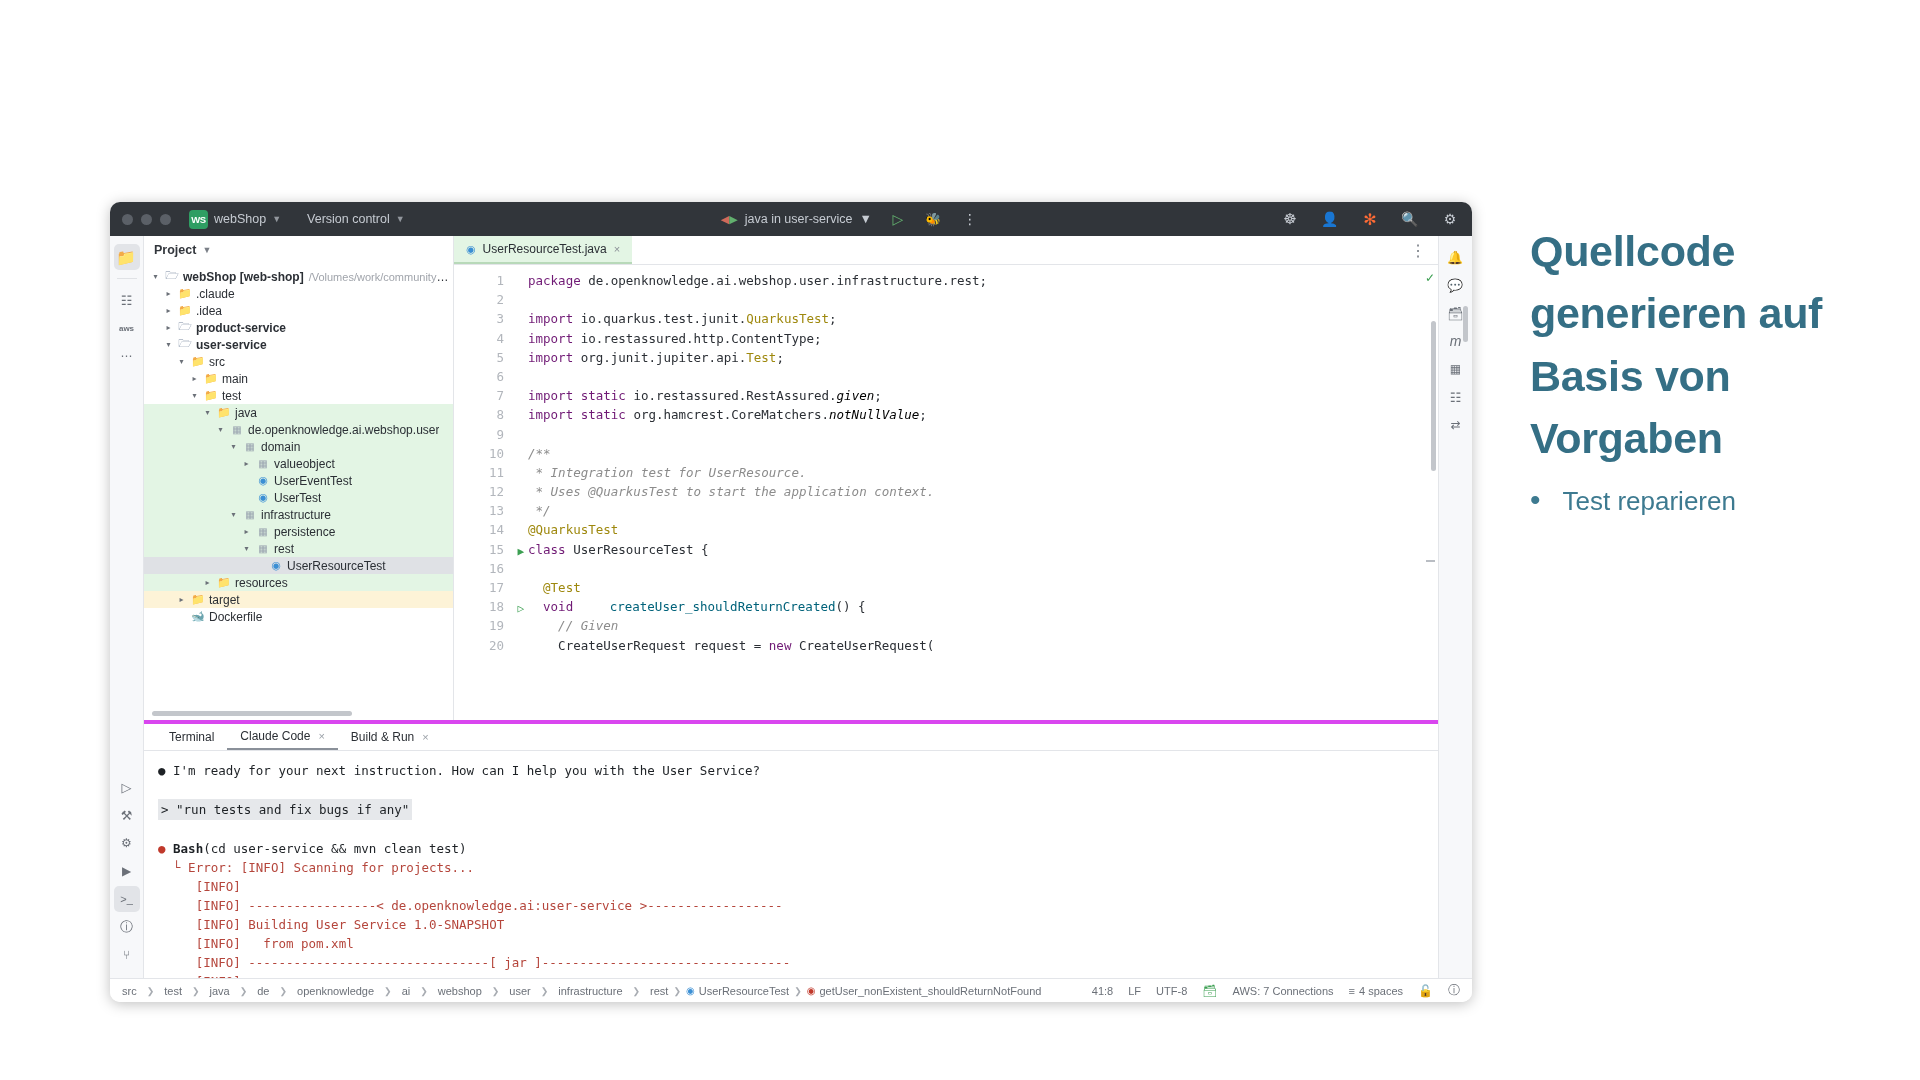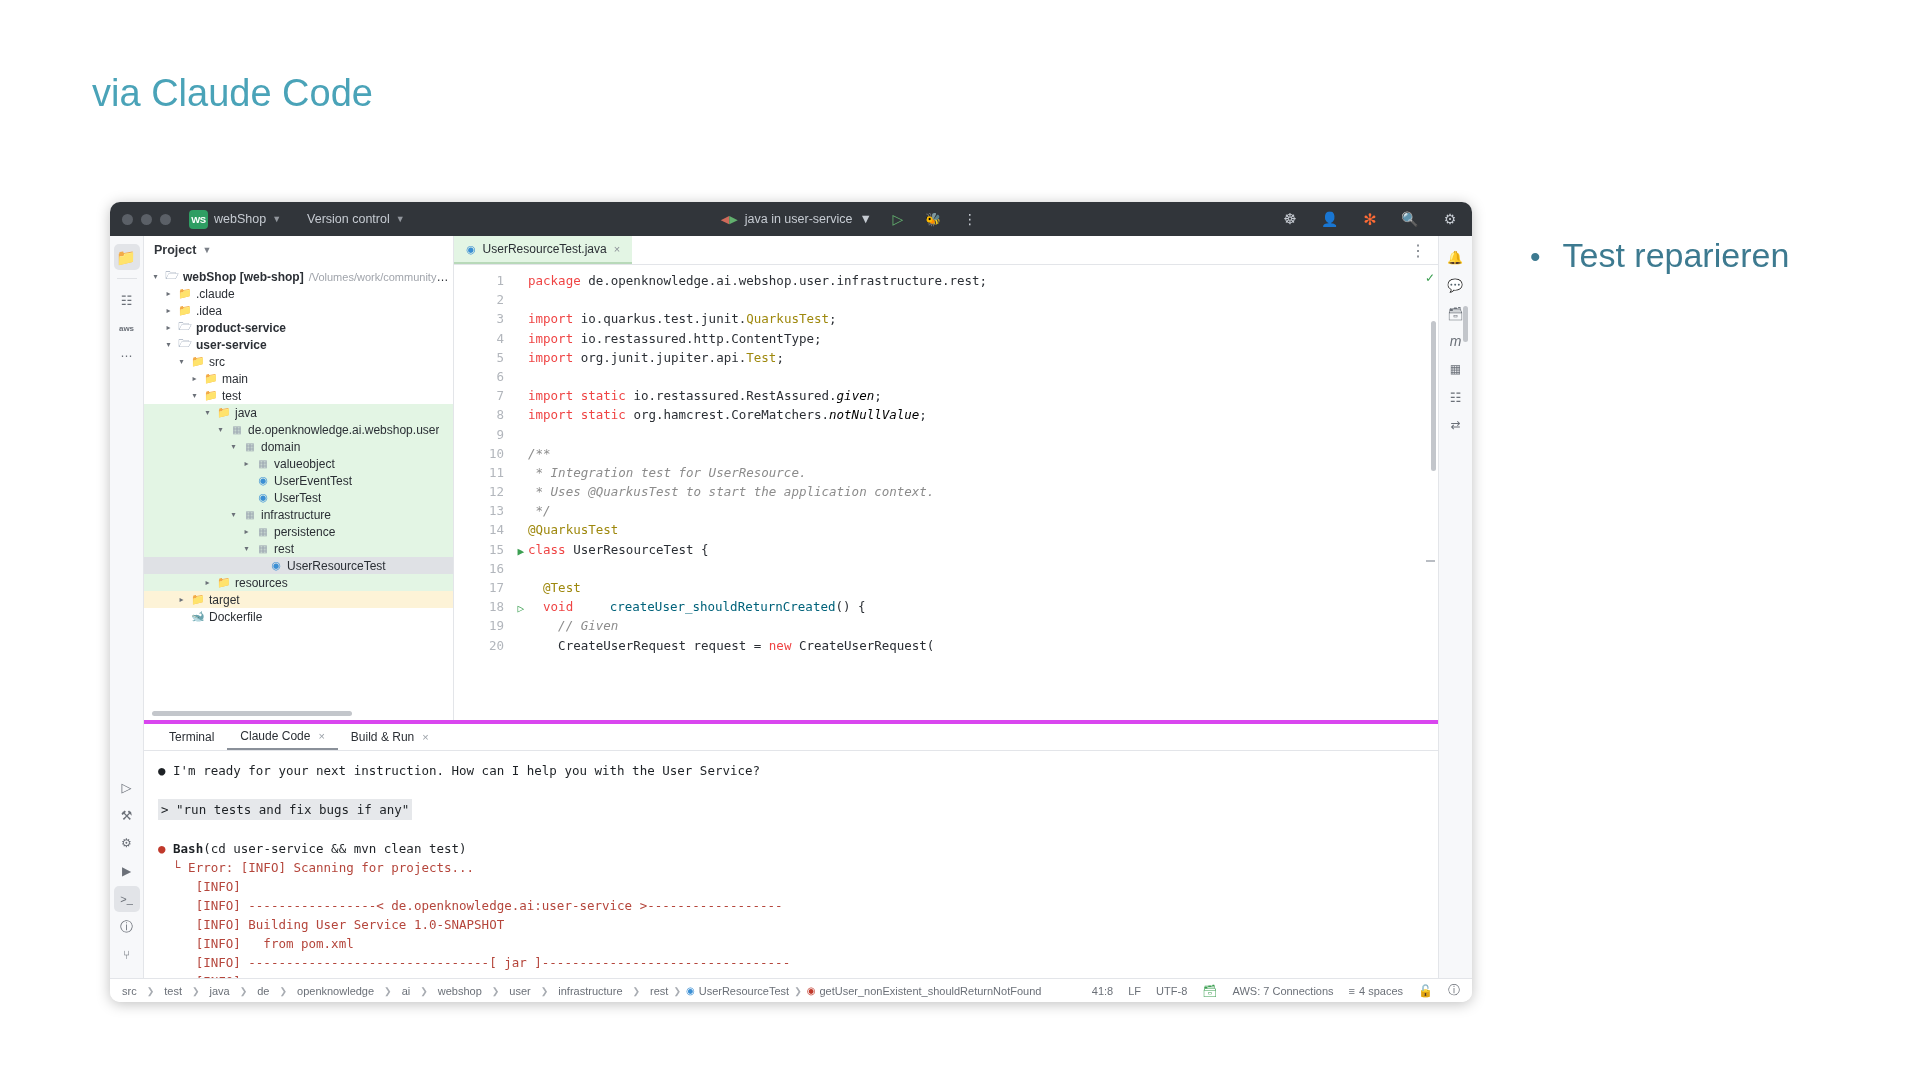--- a/index.html
+++ b/index.html
@@ -33,21 +33,21 @@
     line-height: 1.45; letter-spacing: -0.3px;
   }
   #right-col .subheading {
     margin-top: 38px;
     font-size: 31px; font-weight: 700; color: #356f85;
   }
   #right-col .bullet-row {
     margin-top: 16px; display: flex; align-items: baseline; gap: 22px;
   }
   #right-col .bullet-dot { font-size: 30px; color: #3d7a90; line-height: 1; }
-  #right-col .bullet-text { font-size: 34px; color: #3d7a90; font-weight: 400; }
+  #right-col .bullet-text { font-size: 26px; color: #3d7a90; font-weight: 400; }
 
   
   #ide {
     position: absolute; left: 110px; top: 202px;
     width: 1362px; height: 800px;
     background: #ffffff;
     border-radius: 10px;
     box-shadow: 0 2px 14px rgba(0,0,0,.25);
     overflow: hidden;
     display: flex; flex-direction: column;
@@ -149,21 +149,21 @@
     font-size: 12.5px; line-height: 19.2px; overflow: hidden; position: relative;
   }
   #gutter {
     width: 56px; flex: 0 0 56px; text-align: right; color: #b2b6bc;
     padding-top: 6px; user-select: none; position: relative;
   }
   #gutter .gline { height: 19.2px; padding-right: 6px; position: relative; }
   #gutter .gmark { position:absolute; right: -14px; top: 2px; font-size: 11px; }
   #code { flex: 1; padding-top: 6px; padding-left: 18px; white-space: pre; overflow: hidden; }
   #code .ln { height: 19.2px; }
-  .k { color: #ef4444; }   
+  .k { color: #701a75; }   
   .a { color: #9e880d; }   
   .c { color: #8c8c8c; font-style: italic; }  
   .i { font-style: italic; }
   .d { color: #2b2f35; }
   .fn { color: #00627a; margin-left: 29px; }
   #edit-right {
     width: 16px; flex: 0 0 16px; position: relative; background: #fff;
   }
   #edit-right .ok { position: absolute; top: 6px; right: 3px; color: #3c9f52; font-size: 12px; }
   #edit-right .mk { position:absolute; right:3px; width:9px; height:2px; background:#b9bdc3; }
@@ -209,24 +209,24 @@
   }
   #statusbar .crumb { display: flex; align-items: center; gap: 5px; }
   #statusbar .sep { margin: 0 5px; color: #a8acb2; font-size: 9px; }
   #statusbar .sb-right { margin-left: auto; display: flex; align-items: center; gap: 15px; }
   .cicon { display:inline-flex; align-items:center; justify-content:center; }
 </style>
 </head>
 <body>
 
 <div id="slide-title">
-  <span class="sub">via Claude Code</span>
 </div>
 
 <div id="right-col">
+  <div class="heading">Quellcode generieren auf Basis von Vorgaben</div>
   <div class="bullet-row">
     <span class="bullet-dot">•</span>
     <span class="bullet-text">Test reparieren</span>
   </div>
 </div>
 
 <div id="ide">
 
   <div id="titlebar">
     <span class="traffic">

